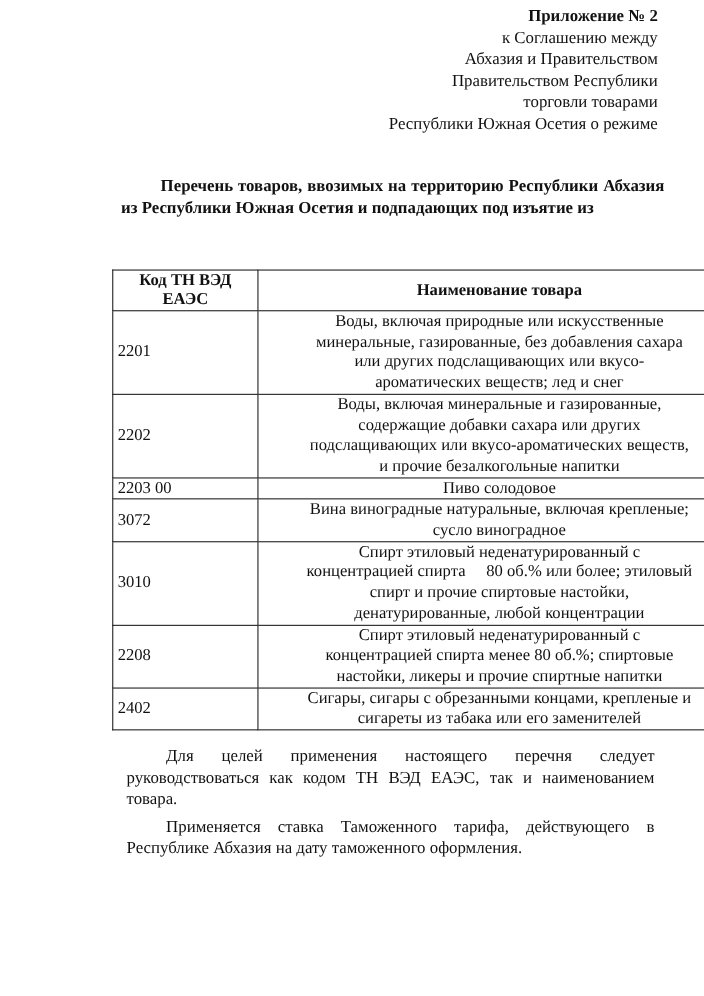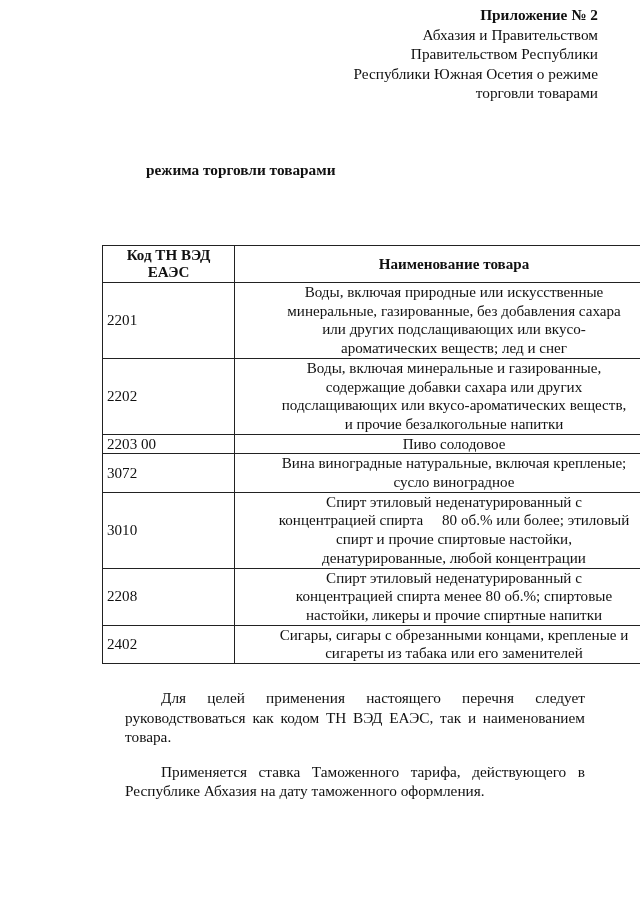--- a/index.html
+++ b/index.html
@@ -27,35 +27,37 @@
     border: 1px solid #222222; padding: 0 4px; vertical-align: middle;
   }
   table.goods th { font-weight: bold; text-align: center; padding-top: 1px; padding-bottom: 1px; }
   table.goods th.code { width: 123px; line-height: 17px; }
   table.goods td.code { text-align: left; }
   table.goods td.name { text-align: center; }
   .notes {
     position: absolute; left: 110px; top: 673px; width: 490px;
     font-size: 15.3px; line-height: 19.6px;
   }
-  .notes p { margin: 15px; text-indent: 36px; text-align: justify; }
+  .notes p { margin: 5px; text-indent: 36px; text-align: justify; }
 </style>
 </head>
 <body>
 
 <div class="appendix">
   <div class="ttl">Приложение № 2</div>
+  <div>к Соглашению между</div>
   <div>Абхазия и Правительством</div>
   <div>Правительством Республики</div>
+  <div>торговли товарами</div>
   <div>Республики Южная Осетия о режиме</div>
-  <div>торговли товарами</div>
 </div>
 
 <div class="heading">
-  <div class="l3">режима торговли товарами</div>
+  <div class="l1">Перечень товаров, ввозимых на территорию Республики Абхазия</div>
+  <div class="l2">из Республики Южная Осетия и подпадающих под изъятие из</div>
 </div>
 
 <table class="goods">
   <thead>
     <tr>
       <th class="code">
         <div>Код ТН ВЭД</div>
         <div>ЕАЭС</div>
       </th>
       <th>Наименование товара</th>

